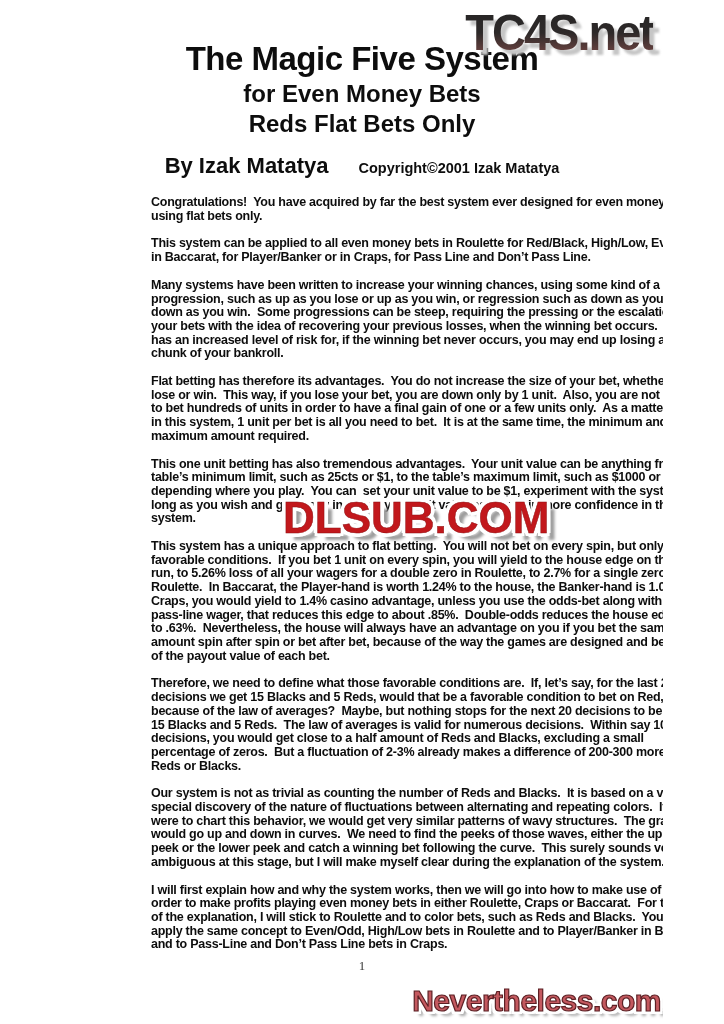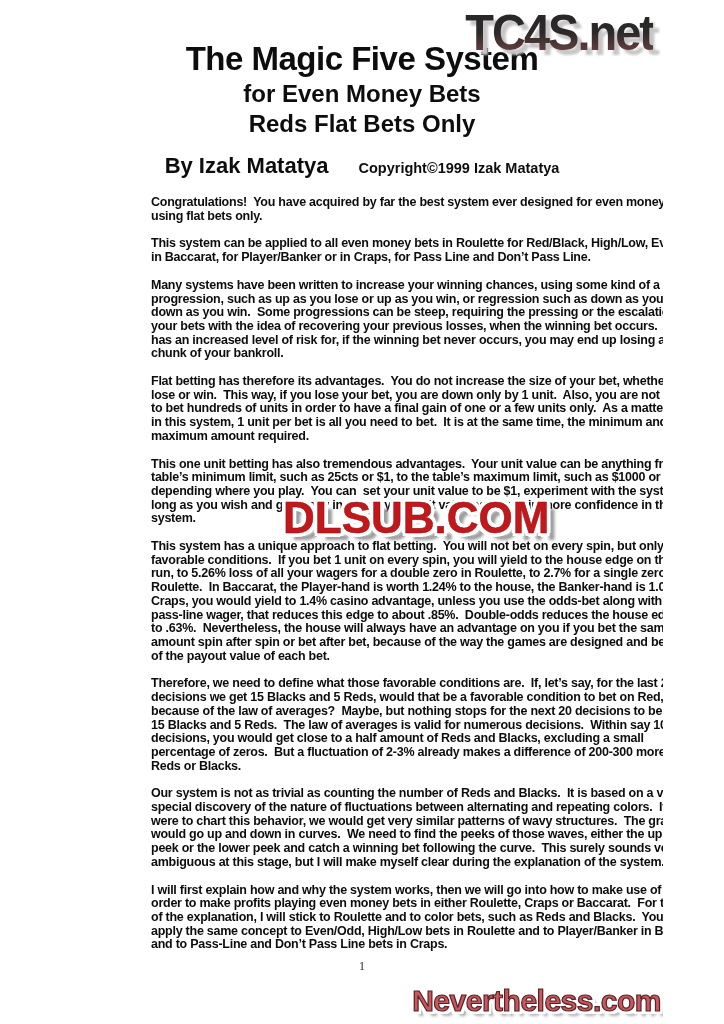--- a/index.html
+++ b/index.html
@@ -77,21 +77,21 @@
     <span class="tc4s-shadow">TC4S.net</span>
     <span class="tc4s-front">TC4S.net</span>
   </div>
 
   <div class="title-block">
     <h1 class="doc-title">The Magic Five System</h1>
     <div class="doc-sub">for Even Money Bets</div>
     <div class="doc-sub">Reds Flat Bets Only</div>
     <div class="byline-row">
       <span class="byline">By Izak Matatya</span>
-      <span class="copyright">Copyright©1999 Izak Matatya</span>
+      <span class="copyright">Copyright©2001 Izak Matatya</span>
     </div>
   </div>
 
   <div class="content">
       <p>Congratulations!  You have acquired by far the best system ever designed for even money betting using flat bets only.</p>
       <p>This system can be applied to all even money bets in Roulette for Red/Black, High/Low, Even/Odd, in Baccarat, for Player/Banker or in Craps, for Pass Line and Don’t Pass Line.</p>
       <p>Many systems have been written to increase your winning chances, using some kind of a progression, such as up as you lose or up as you win, or regression such as down as you lose, or down as you win.  Some progressions can be steep, requiring the pressing or the escalation of your bets with the idea of recovering your previous losses, when the winning bet occurs.  This has an increased level of risk for, if the winning bet never occurs, you may end up losing a big chunk of your bankroll.</p>
       <p>Flat betting has therefore its advantages.  You do not increase the size of your bet, whether you lose or win.  This way, if you lose your bet, you are down only by 1 unit.  Also, you are not required to bet hundreds of units in order to have a final gain of one or a few units only.  As a matter of fact, in this system, 1 unit per bet is all you need to bet.  It is at the same time, the minimum and the maximum amount required.</p>
       <p>This one unit betting has also tremendous advantages.  Your unit value can be anything from the table’s minimum limit, such as 25cts or $1, to the table’s maximum limit, such as $1000 or $10000 depending where you play.  You can  set your unit value to be $1, experiment with the system as long as you wish and gradually increase your unit value as you gain more confidence in the system.</p>
       <p>This system has a unique approach to flat betting.  You will not bet on every spin, but only in favorable conditions.  If you bet 1 unit on every spin, you will yield to the house edge on the long run, to 5.26% loss of all your wagers for a double zero in Roulette, to 2.7% for a single zero in Roulette.  In Baccarat, the Player-hand is worth 1.24% to the house, the Banker-hand is 1.06%.   In Craps, you would yield to 1.4% casino advantage, unless you use the odds-bet along with the pass-line wager, that reduces this edge to about .85%.  Double-odds reduces the house edge even to .63%.  Nevertheless, the house will always have an advantage on you if you bet the same amount spin after spin or bet after bet, because of the way the games are designed and because of the payout value of each bet.</p>

